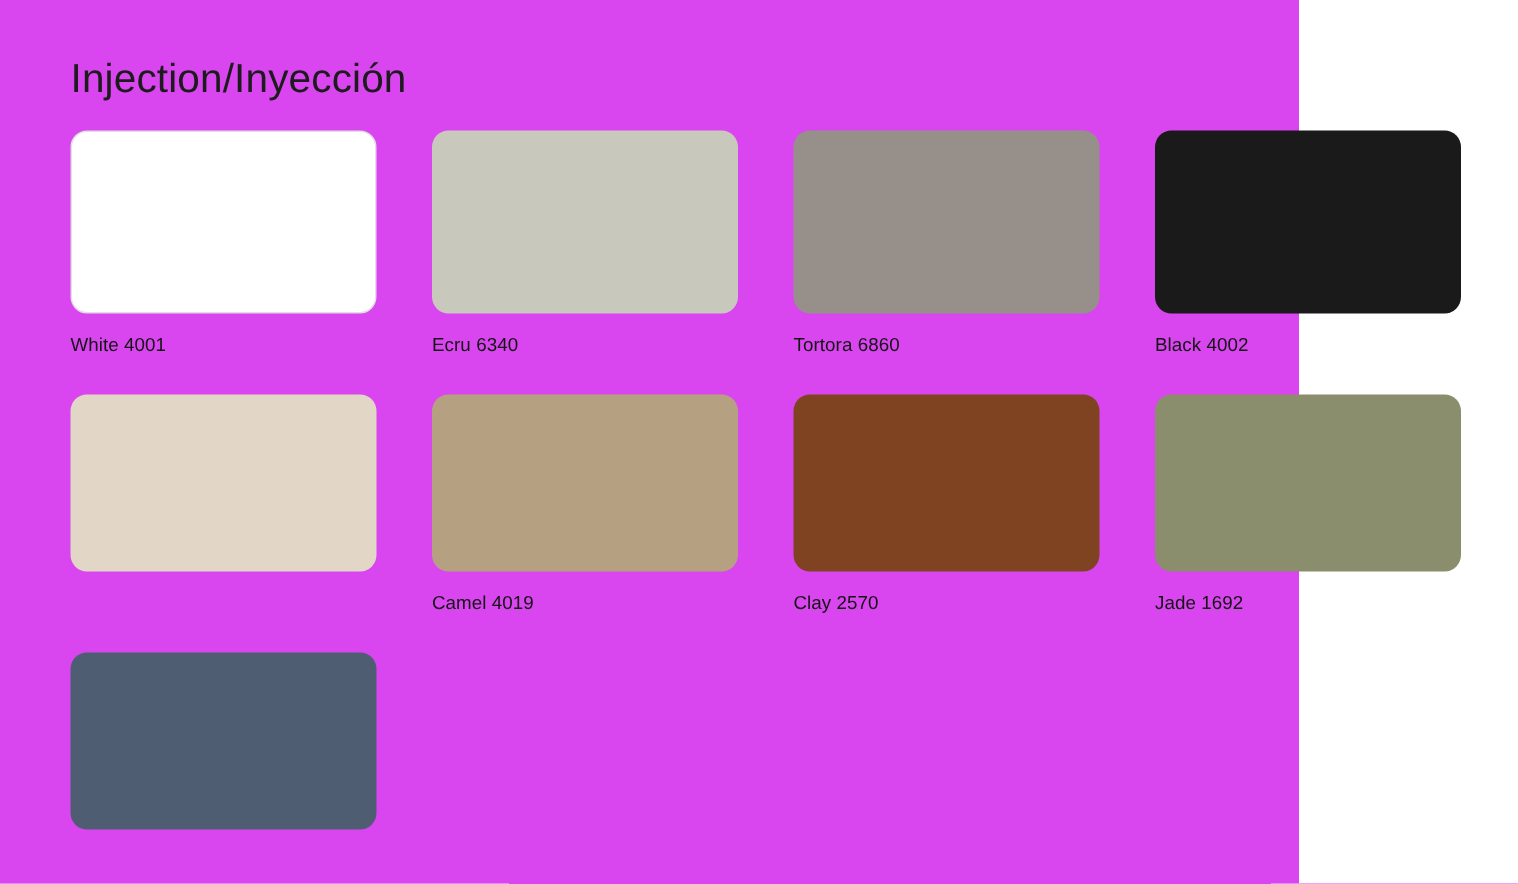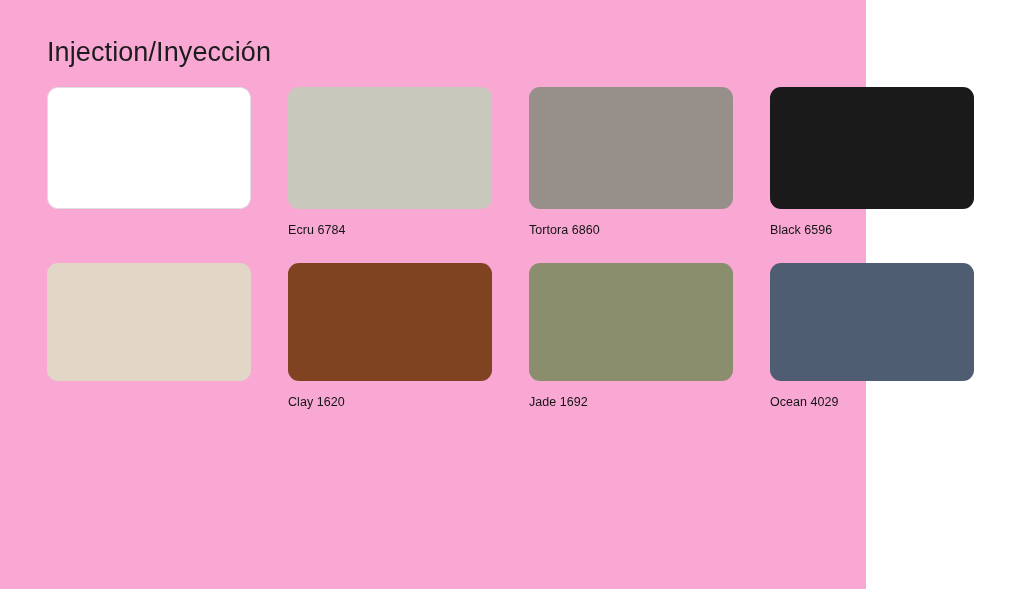--- a/index.html
+++ b/index.html
@@ -11,21 +11,21 @@
     width: 1012px;
     height: 589px;
     background: #ffffff;
     font-family: "Liberation Sans", sans-serif;
     overflow: hidden;
   }
   .page {
     position: relative;
     width: 866px;
     height: 589px;
-    background: #f9a8d4;
+    background: #d946ef;
     box-sizing: border-box;
     padding: 36px 40px 0 47px;
   }
   .page-title {
     font-size: 27px;
     font-weight: 300;
     letter-spacing: 0.1px;
     color: #1c1c1c;
     line-height: 1.2;
     margin: 0 0 19px 0;
@@ -68,43 +68,47 @@
 </head>
 <body style="background-color: rgb(255, 255, 255);">
 
 <div class="page">
 
   <h1 class="page-title">Injection/Inyección</h1>
 
   <div class="swatch-grid">
       <div class="swatch-cell row-1">
         <div class="swatch-chip bordered" style="background-color: rgb(255, 255, 255); border-color: rgb(224, 224, 224);"></div>
+        <div class="swatch-label">White 4001</div>
       </div>
       <div class="swatch-cell row-1">
         <div class="swatch-chip" style="background-color: rgb(201, 200, 188);"></div>
-        <div class="swatch-label">Ecru 6784</div>
+        <div class="swatch-label">Ecru 6340</div>
       </div>
       <div class="swatch-cell row-1">
         <div class="swatch-chip" style="background-color: rgb(150, 143, 138);"></div>
         <div class="swatch-label">Tortora 6860</div>
       </div>
       <div class="swatch-cell row-1">
         <div class="swatch-chip" style="background-color: rgb(26, 26, 26);"></div>
-        <div class="swatch-label">Black 6596</div>
+        <div class="swatch-label">Black 4002</div>
       </div>
       <div class="swatch-cell row-2">
         <div class="swatch-chip" style="background-color: rgb(226, 214, 199);"></div>
       </div>
       <div class="swatch-cell row-2">
+        <div class="swatch-chip" style="background-color: rgb(181, 161, 129);"></div>
+        <div class="swatch-label">Camel 4019</div>
+      </div>
+      <div class="swatch-cell row-2">
         <div class="swatch-chip" style="background-color: rgb(127, 67, 34);"></div>
-        <div class="swatch-label">Clay 1620</div>
+        <div class="swatch-label">Clay 2570</div>
       </div>
       <div class="swatch-cell row-2">
         <div class="swatch-chip" style="background-color: rgb(139, 142, 109);"></div>
         <div class="swatch-label">Jade 1692</div>
       </div>
       <div class="swatch-cell row-3">
         <div class="swatch-chip" style="background-color: rgb(79, 93, 115);"></div>
-        <div class="swatch-label">Ocean 4029</div>
       </div>
     </div>
 
 </div>
 
 </body></html>

